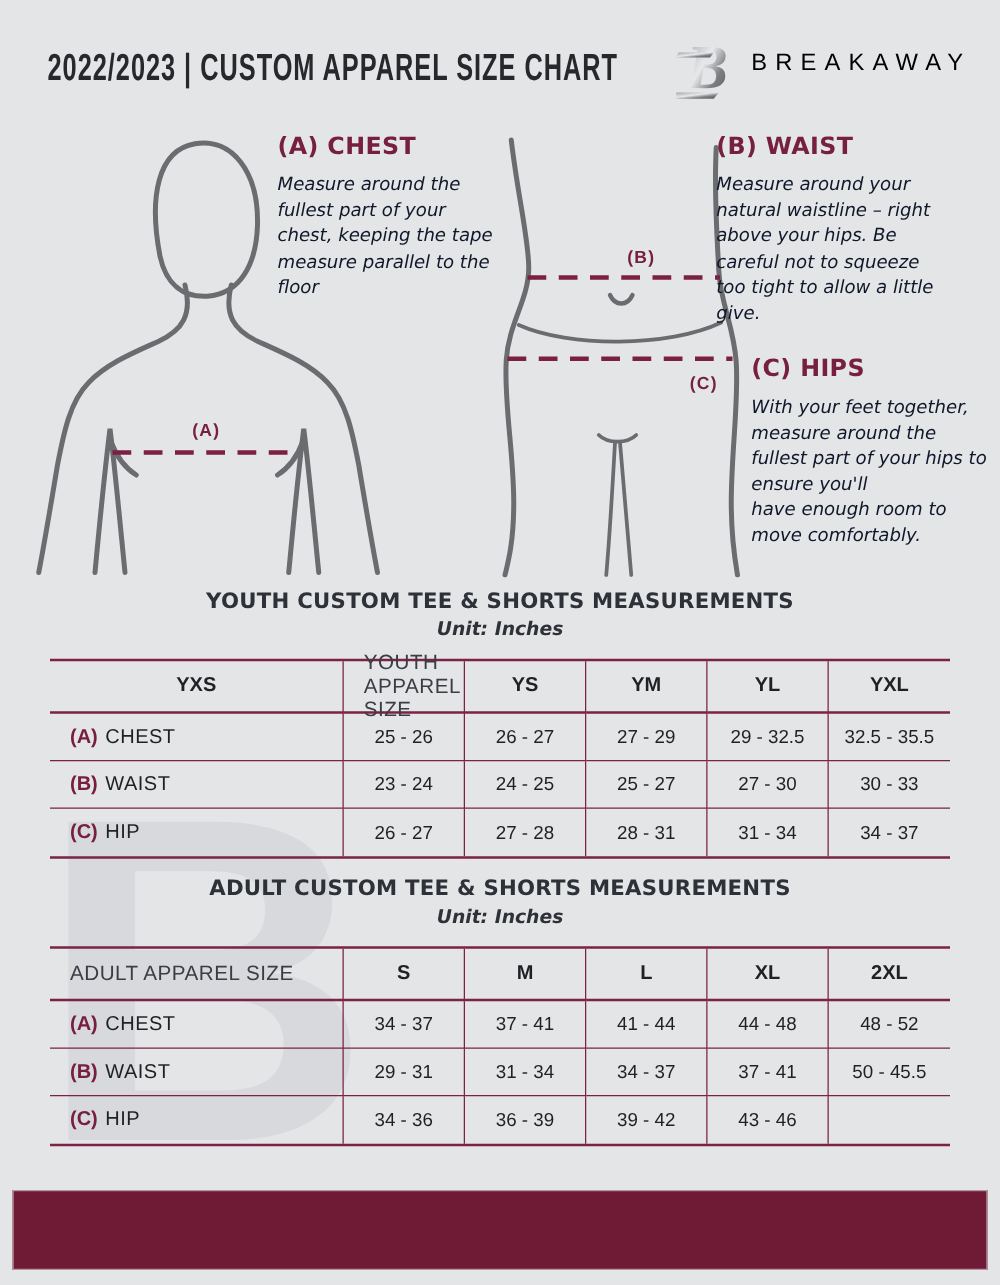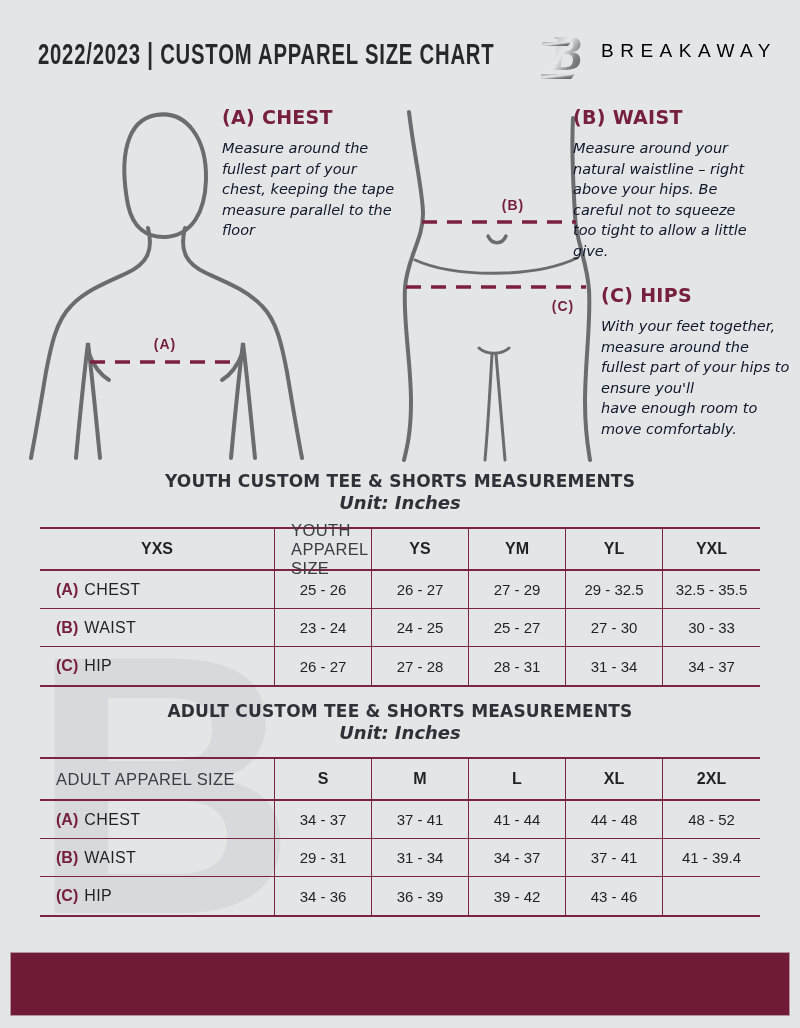--- a/index.html
+++ b/index.html
@@ -53,21 +53,21 @@
   .tblock{position:absolute;left:40px;width:720px;z-index:2;}
   .t-youth{top:470px;}
   .t-adult{top:700px;}
   .tbl-title{
     text-align:center;font-family:"DejaVu Sans",sans-serif;
     font-size:17px;font-weight:bold;color:#2e3137;
     line-height:22px;letter-spacing:0.2px;
   }
   .tbl-unit{
     text-align:center;font-family:"DejaVu Sans",sans-serif;
-    font-size:18px;font-style:italic;font-weight:bold;color:#2e3137;
+    font-size:15px;font-style:italic;font-weight:bold;color:#2e3137;
     line-height:22px;
   }
   .grid{
     margin-top:13px;
     display:grid;
     grid-template-columns:235px repeat(5,97px);
     grid-template-rows:42px 38px 38px 38px;
     border-top:2px solid #7b2343;
     border-bottom:2px solid #7b2343;
     background:transparent;
@@ -234,21 +234,21 @@
       <div class="c lastcol">48 - 52</div>
 
       <div class="c lbl">
           <span class="pfx">(B)</span>
           <span class="rlbl">WAIST</span>
         </div>
       <div class="c">29 - 31</div>
       <div class="c">31 - 34</div>
       <div class="c">34 - 37</div>
       <div class="c">37 - 41</div>
-      <div class="c lastcol">41 - 39.4</div>
+      <div class="c lastcol">50 - 45.5</div>
 
       <div class="c lbl botrow">
           <span class="pfx">(C)</span>
           <span class="rlbl">HIP</span>
         </div>
       <div class="c botrow">34 - 36</div>
       <div class="c botrow">36 - 39</div>
       <div class="c botrow">39 - 42</div>
       <div class="c botrow">43 - 46</div>
     </div>

